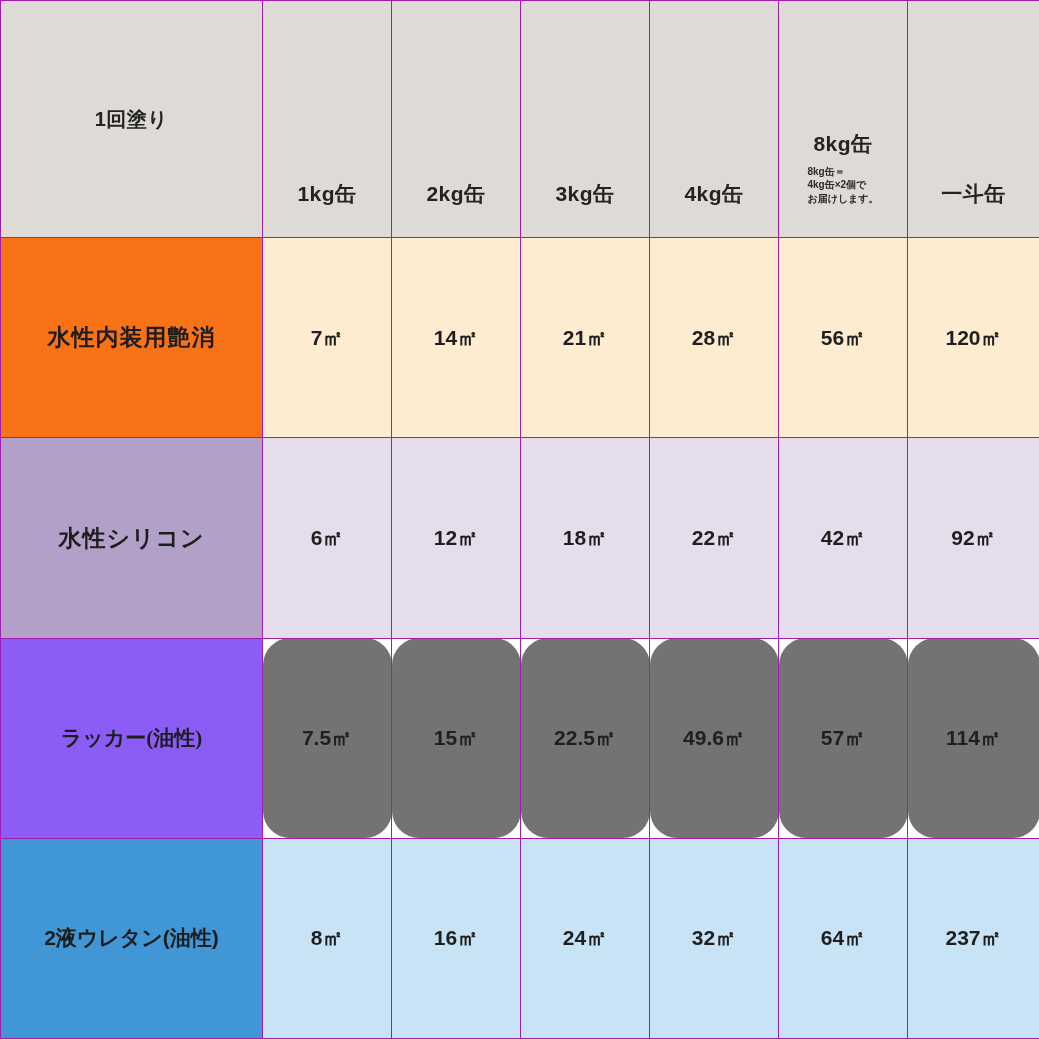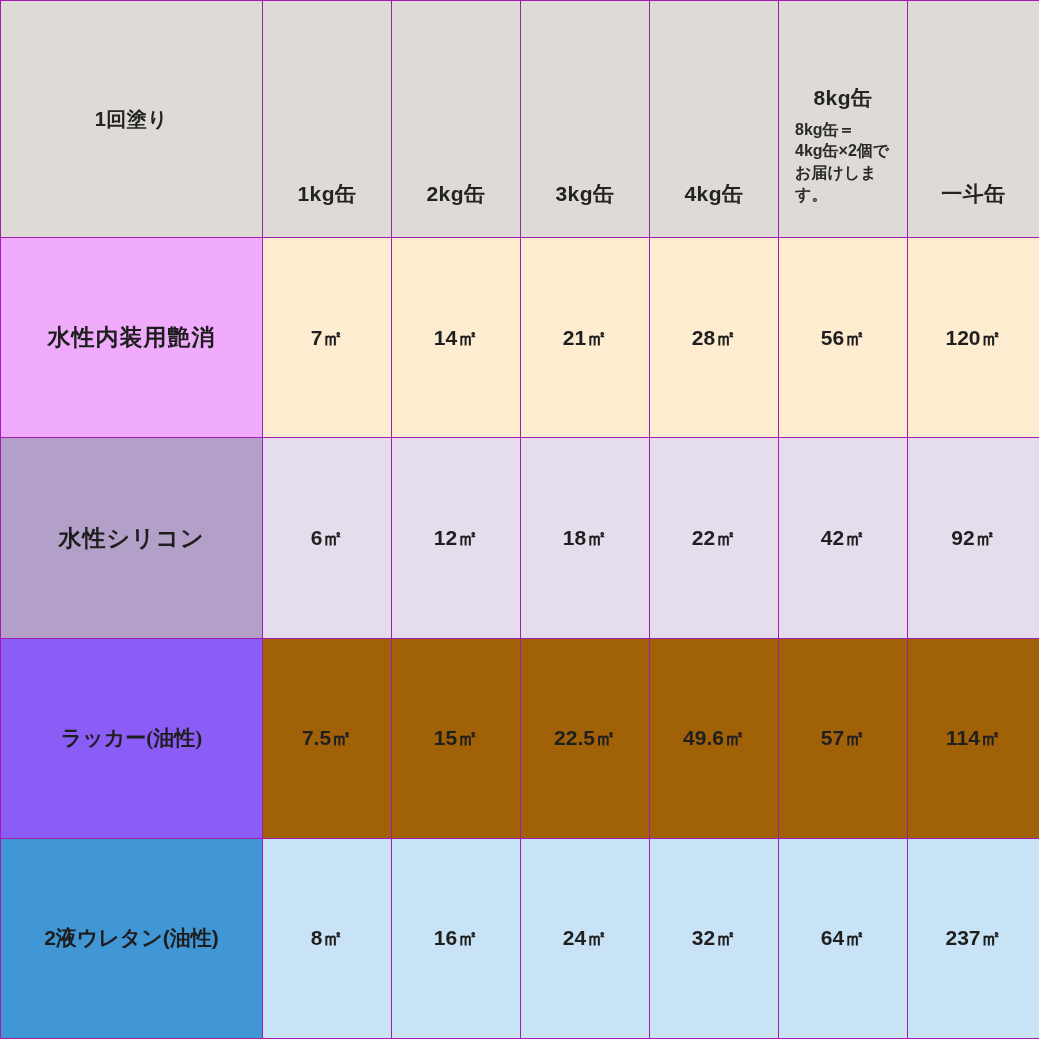--- a/index.html
+++ b/index.html
@@ -52,21 +52,21 @@
     box-sizing: border-box;
     padding-top: 70px;
   }
   .hdr-inner.centered {
     justify-content: center;
     padding-top: 0;
   }
   .hdr-main { line-height: 1.1; }
   .hdr-note {
     margin-top: 10px;
-    font-size: 16px;
+    font-size: 10px;
     font-weight: bold;
     line-height: 1.35;
     color: #2a2a2a;
     text-align: left;
     letter-spacing: 0;
   }
 
   
   tr.data-row { height: 173px; }
   td.row-label {
@@ -81,26 +81,26 @@
   }
   td.data-cell {
     font-size: 21px;
     font-weight: bold;
     color: #1f1f1f;
   }
 
   
   .lbl-acrylic   { background: #a8cfe0; }
   .cell-acrylic  { background: #e4f1f8; }
-  .lbl-matte     { background: #f0abfc; }
+  .lbl-matte     { background: #f97316; }
   .cell-matte    { background: #fdeccf; }
   .lbl-silicone  { background: #b3a0c8; }
   .cell-silicone { background: #e5dcec; }
   .lbl-lacquer   { background: #8b5cf6; font-family: Liberation Serif, serif; }
-  .cell-lacquer  { background: #a16207; }
+  .cell-lacquer  { background: #737373; border-radius: 27px; }
   .lbl-urethane  { background: #4196d6; }
   .cell-urethane { background: #c7e3f5; }
 </style>
 </head>
 <body>
 
 <table id="coverage-table">
   <colgroup>
     <col class="c-label">
     <col class="c-data">

